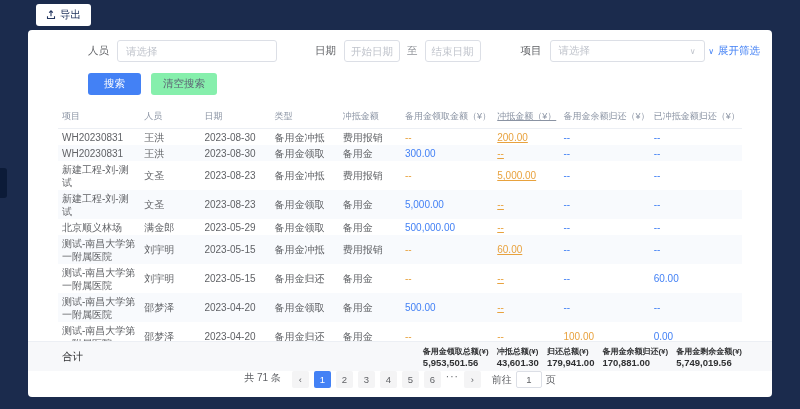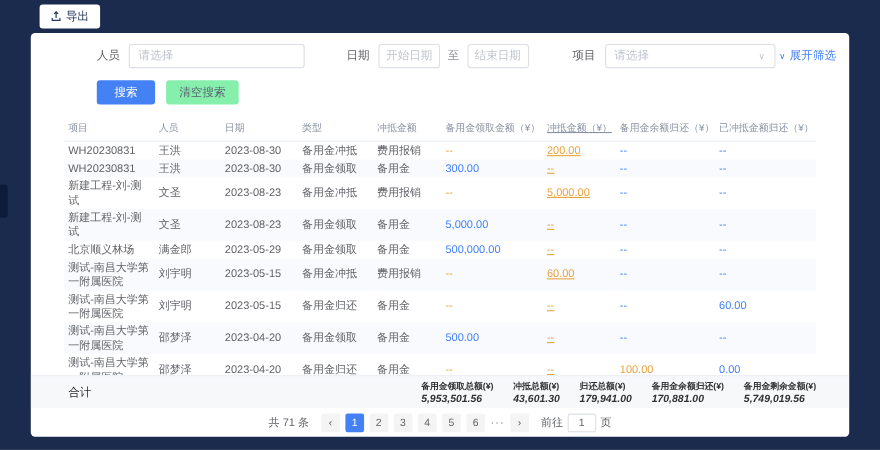--- a/index.html
+++ b/index.html
@@ -43,25 +43,25 @@
 th:nth-child(5),td:nth-child(5){ width:62px; }
 th:nth-child(6),td:nth-child(6){ width:92px; }
 th:nth-child(7),td:nth-child(7){ width:66px;text-decoration:underline; }
 th:nth-child(8),td:nth-child(8){ width:90px; }
 th:nth-child(9),td:nth-child(9){ width:92px; }
 .amt-o{ color:var(--orange); }
 .amt-b{ color:var(--accent); }
 
 .summary{ flex-shrink:0; height:30px; background:#f7f8fa; border-top:1px solid #eceff4; display:flex; align-items:center; padding:0 30px; }
 .summary-label{ font-size:10.5px; color:#303133; padding-left:4px; }
-.summary-stats{ margin-left:auto; display:flex; gap:18px; }
+.summary-stats{ margin-left:auto; display:flex; gap:8px; }
 .stat-label{ font-size:8px; font-weight:bold; color:#303133; line-height:11px; white-space:nowrap; }
-.stat-value{ font-size:9.5px; font-weight:bold; color:#303133; line-height:11px; white-space:nowrap;font-style:italic; }
-
-.pager{ flex-shrink:0; height:26px; display:flex; align-items:center; justify-content:center; gap:5px; font-size:10px; color:#606266; }
+.stat-value{ font-size:9.5px; font-weight:bold; color:#303133; line-height:11px; white-space:nowrap; }
+
+.pager{ flex-shrink:0; height:26px; display:flex; align-items:flex-start; justify-content:center; gap:5px; font-size:10px; color:#606266; }
 .pager-total{ margin-right:6px; }
 .page-btn,.nav-btn{ min-width:17px; height:17px; border:none; border-radius:2px; background:#f4f4f5; color:#606266; font-size:9.5px; cursor:pointer; padding:0 2px; font-family:inherit; }
 .page-btn.active{ background:var(--accent); color:#fff; }
 .page-list{ display:flex; gap:5px; }
 .pager-ellipsis{ letter-spacing:1px; }
 .goto{ display:flex; align-items:center; gap:4px; margin-left:6px; }
 .goto-input{ width:26px; height:17px; border:1px solid #dcdfe6; border-radius:2px; text-align:center; font-size:9.5px; color:#606266; font-family:inherit; outline:none; }
 </style>
 </head>
 <body>

